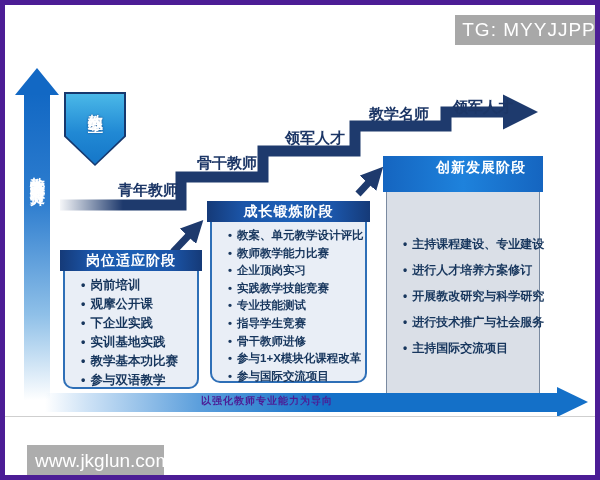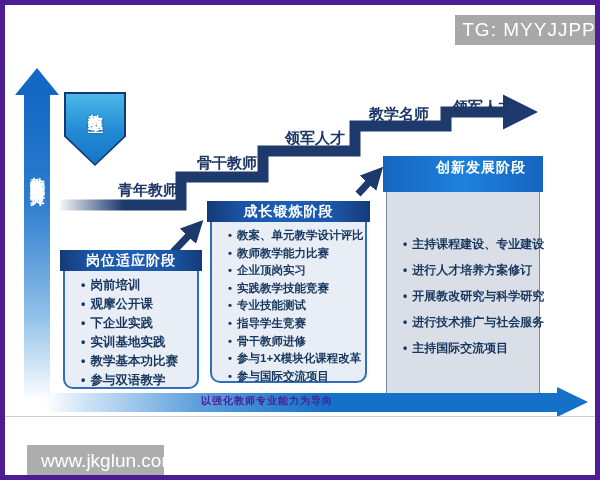--- a/index.html
+++ b/index.html
@@ -11,21 +11,21 @@
   
   .tg-badge{
     position:absolute;left:450px;top:10px;width:148px;height:30px;
     background:#a8a8a8;color:#fff;font-size:19px;line-height:30px;text-align:center;
     letter-spacing:1px;
   }
   
   .watermark{
     position:absolute;left:22px;top:440px;width:137px;height:31px;
     background:#adadad;color:#fff;font-size:19px;line-height:31px;
-    padding-left:14px;box-sizing:border-box;
+    padding-left:8px;box-sizing:border-box;
   }
   
   .v-arrow-shaft{
     position:absolute;left:19px;top:88px;width:26px;height:317px;
     background:linear-gradient(180deg,#1268c4 0%,#2f7ecf 35%,#8fc0e8 70%,rgba(255,255,255,0) 97%);
   }
   .v-arrow-head{
     position:absolute;left:10px;top:63px;width:0;height:0;
     border-left:22px solid transparent;border-right:22px solid transparent;
     border-bottom:27px solid #1268c4;

